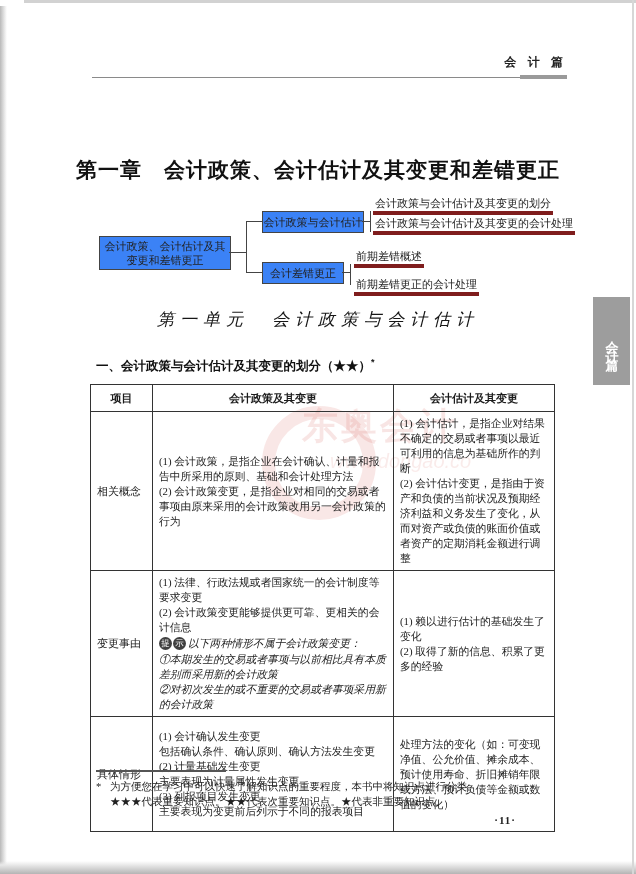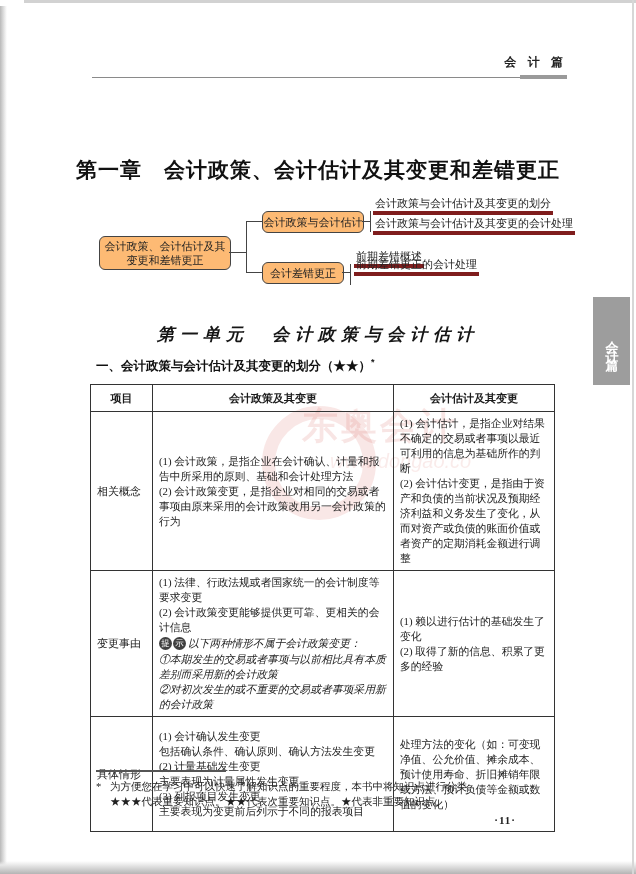--- a/index.html
+++ b/index.html
@@ -33,36 +33,36 @@
   .header-rule-bold{position:absolute;top:75px;left:520px;width:47px;height:4px;background:#9a9a9a;}
 
   
   .chapter-title{
     position:absolute;top:142px;left:0;width:636px;text-align:center;
     font-weight:bold;font-size:21px;letter-spacing:1px;color:#111;
   }
 
   
   .dg-box{
-    position:absolute;border:1px solid #444;border-radius:6px;
+    position:absolute;border:1px solid #444;border-radius:0;
     font-size:11px;line-height:14px;text-align:center;color:#222;
     display:flex;align-items:center;justify-content:center;
-    background:#fdba74;
+    background:#3b82f6;
   }
   .dg-line{position:absolute;background:#444;}
   .dg-leaf{
     position:absolute;font-size:11px;line-height:13px;color:#222;
     border-bottom:4px solid #7f1d1d;padding:0 2px 1px 2px;white-space:nowrap;
   }
   .preline{white-space:pre-line;}
 
   
   .unit-title{
-    position:absolute;top:323px;left:0;width:636px;text-align:center;
-    font-style:italic;font-weight:bold;font-size:17px;letter-spacing:6px;color:#161616;
+    position:absolute;top:308px;left:0;width:636px;text-align:center;
+    font-style:italic;font-weight:normal;font-size:17px;letter-spacing:6px;color:#161616;
   }
 
   
   .section-heading{
     position:absolute;top:357px;left:96px;
     font-family:"Liberation Sans",sans-serif;
     font-weight:bold;font-size:12.5px;color:#111;
   }
   .section-heading sup{font-size:9px;}
 
@@ -157,21 +157,21 @@
     <div class="dg-box" style="left:262px;top:211px;width:100px;height:20px;">会计政策与会计估计</div>
     <div class="dg-line" style="left:362px;top:221px;width:9px;height:1px;"></div>
     <div class="dg-line" style="left:370px;top:211px;width:1px;height:21px;"></div>
     <div class="dg-leaf" style="left:373px;top:197px;">会计政策与会计估计及其变更的划分</div>
     <div class="dg-leaf" style="left:373px;top:217px;">会计政策与会计估计及其变更的会计处理</div>
 
     <div class="dg-box" style="left:262px;top:262px;width:80px;height:20px;">会计差错更正</div>
     <div class="dg-line" style="left:342px;top:272px;width:9px;height:1px;"></div>
     <div class="dg-line" style="left:350px;top:264px;width:1px;height:21px;"></div>
     <div class="dg-leaf" style="left:354px;top:250px;">前期差错概述</div>
-    <div class="dg-leaf" style="left:354px;top:258px;">前期差错更正的会计处理</div>
+    <div class="dg-leaf" style="left:354px;top:278px;">前期差错更正的会计处理</div>
   </div>
 
   <div class="unit-title">第一单元　会计政策与会计估计</div>
 
   <div class="section-heading">
     <span>一、会计政策与会计估计及其变更的划分（★★）</span><sup>*</sup>
   </div>
 
   <table class="kt">
     <colgroup>

